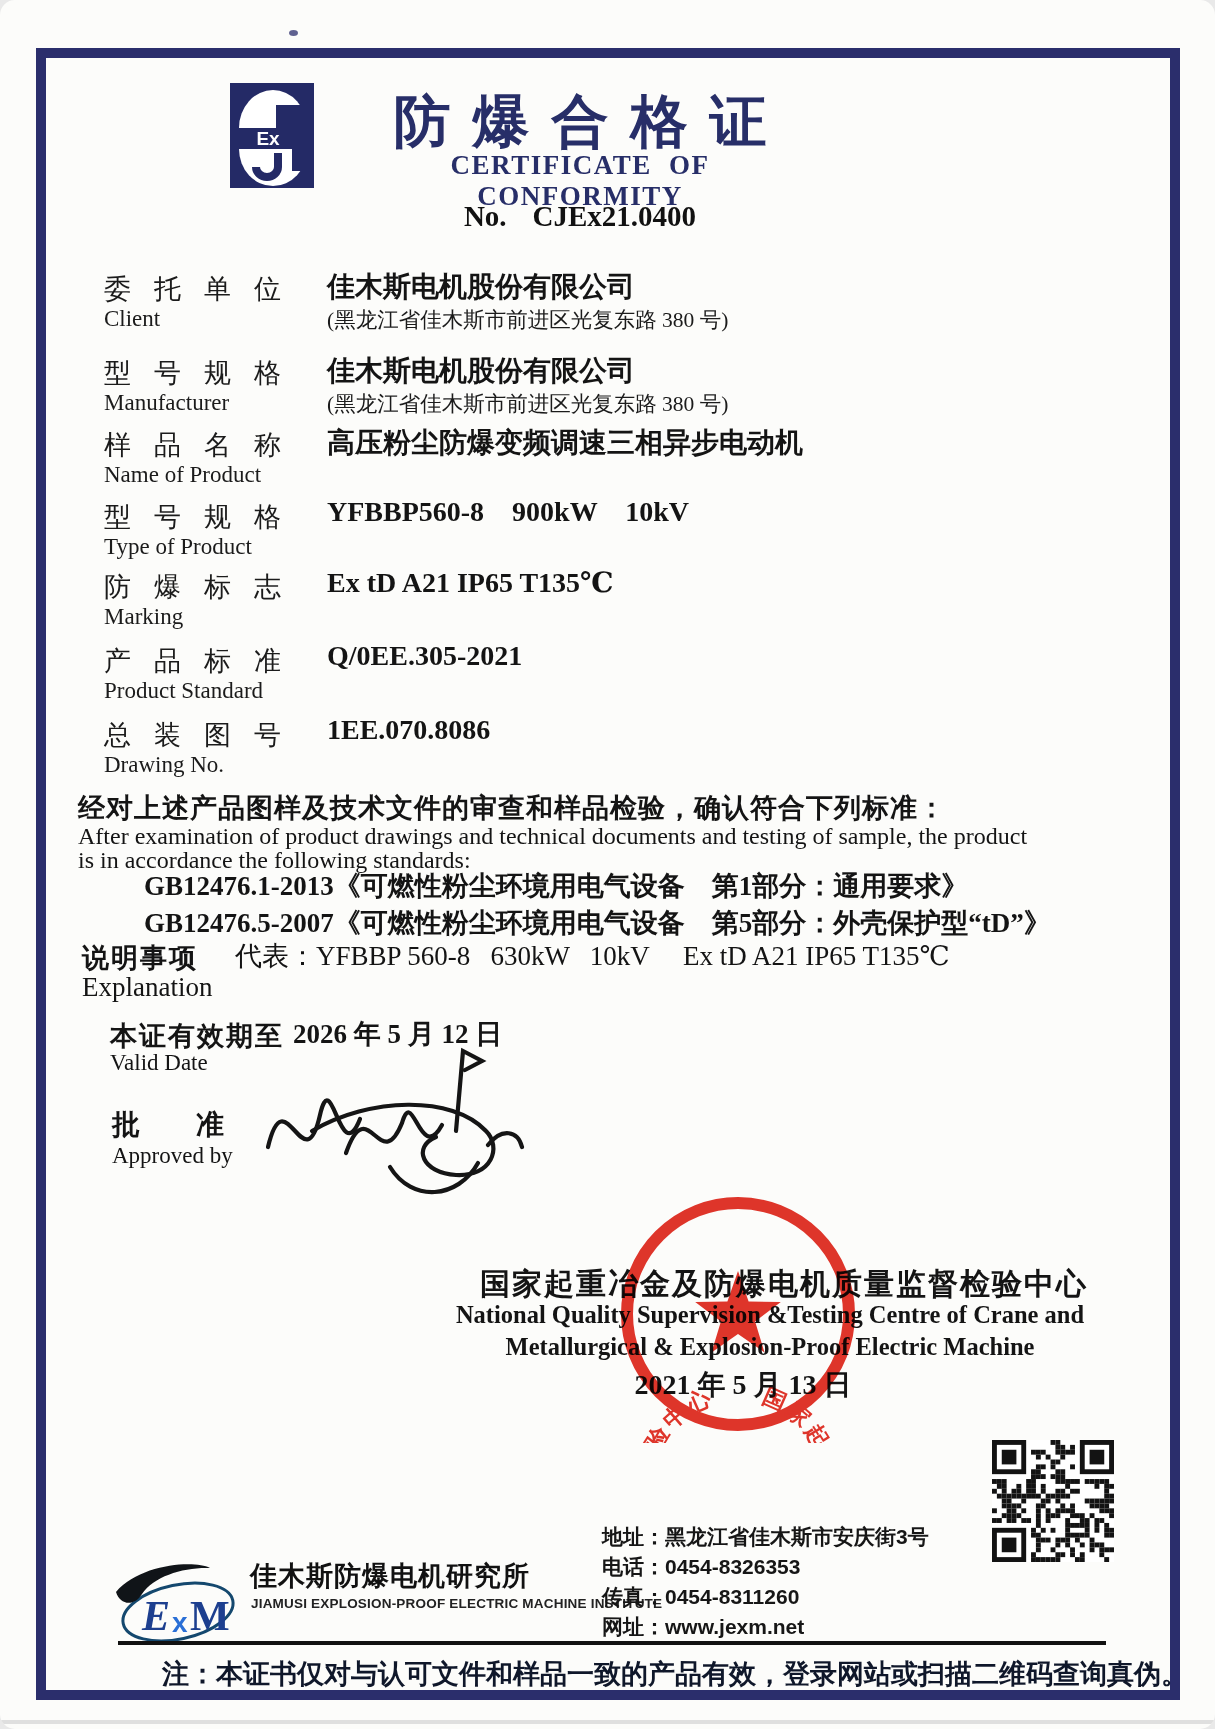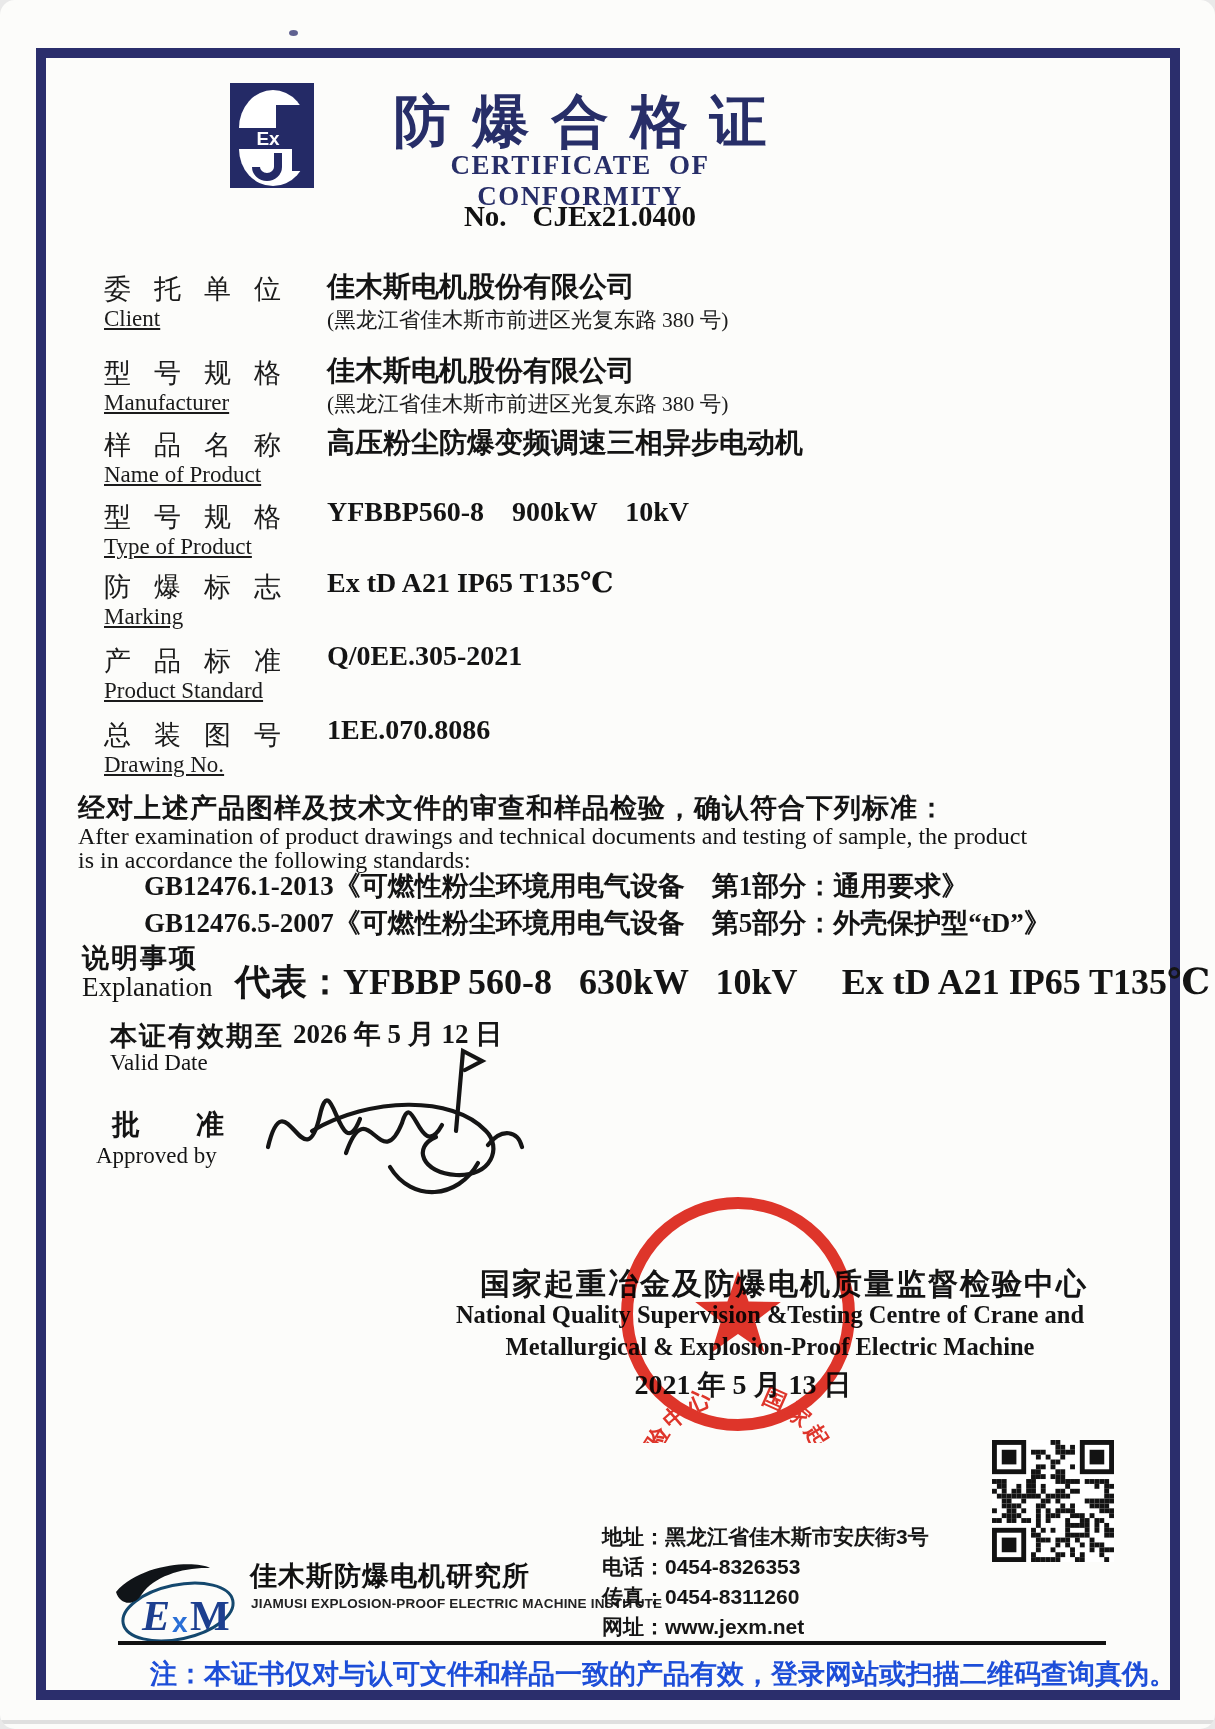--- a/index.html
+++ b/index.html
@@ -14,41 +14,41 @@
   .title-cn{position:absolute;left:340px;top:84px;width:480px;text-align:center;font-size:57px;font-weight:700;
             color:#272e68;letter-spacing:22px;padding-left:22px;box-sizing:border-box;}
   .title-en{position:absolute;left:340px;top:150px;width:480px;text-align:center;font-size:27px;font-weight:700;
             color:#272e68;letter-spacing:1.5px;word-spacing:9px;}
   .certno{position:absolute;left:340px;top:200px;width:480px;text-align:center;font-size:29px;font-weight:700;color:#111;}
   .certno .gap{display:inline-block;width:26px;}
 
   
   .frow{position:absolute;left:0;width:1215px;height:0;}
   .flab4{position:absolute;left:104px;top:3px;font-size:27px;letter-spacing:23px;white-space:nowrap;color:#1b1b1b;font-weight:500;}
-  .flab-en{position:absolute;left:104px;top:38px;font-size:23px;color:#1b1b1b;white-space:nowrap;text-decoration:underline;}
+  .flab-en{position:absolute;left:104px;top:38px;font-size:23px;color:#1b1b1b;white-space:nowrap;}
   .fval{position:absolute;left:327px;top:0;font-size:28px;font-weight:700;white-space:pre;color:#141414;}
   .fnote{position:absolute;left:327px;top:37px;font-size:21.5px;color:#1b1b1b;white-space:pre;}
 
   
   .statement{position:absolute;left:0;top:790px;width:1215px;height:0;}
   .st-cn{position:absolute;left:78px;top:0;font-size:27px;font-weight:600;letter-spacing:1px;white-space:nowrap;}
   .st-en1{position:absolute;left:78px;top:33px;font-size:24px;white-space:nowrap;}
   .st-en2{position:absolute;left:78px;top:57px;font-size:24px;white-space:nowrap;}
   .st-std1{position:absolute;left:144px;top:78px;font-size:27px;font-weight:600;white-space:pre;}
   .st-std2{position:absolute;left:144px;top:115px;font-size:27px;font-weight:600;white-space:pre;}
 
   
   .exp-lab{position:absolute;left:82px;top:940px;font-size:27px;font-weight:600;letter-spacing:2px;}
-  .exp-val{position:absolute;left:235px;top:938px;font-size:36px;font-weight:700;white-space:pre;margin-top:20px;}
+  .exp-val{position:absolute;left:235px;top:938px;font-size:27px;font-weight:400;white-space:pre;}
   .exp-en{position:absolute;left:82px;top:972px;font-size:27px;}
   .valid-lab{position:absolute;left:110px;top:1018px;font-size:27px;font-weight:600;letter-spacing:2px;}
   .valid-val{position:absolute;left:293px;top:1016px;font-size:27px;font-weight:700;white-space:pre;}
   .valid-en{position:absolute;left:110px;top:1050px;font-size:23px;}
   .appr-lab{position:absolute;left:112px;top:1106px;font-size:28px;font-weight:600;white-space:pre;}
-  .appr-en{position:absolute;left:96px;top:1143px;font-size:23px;text-align:center;}
+  .appr-en{position:absolute;left:112px;top:1143px;font-size:23px;text-align:center;}
   .signature{position:absolute;left:250px;top:1035px;z-index:7;}
 
   
   .centre{position:absolute;left:420px;top:0;width:700px;height:0;z-index:4;}
   .c-cn{position:absolute;left:0;top:1264px;width:700px;text-align:center;font-size:30px;font-weight:700;
         letter-spacing:2px;transform:translateX(14px);white-space:nowrap;}
   .c-en1{position:absolute;left:0;top:1301px;width:700px;text-align:center;font-size:24.5px;font-weight:700;white-space:nowrap;}
   .c-en2{position:absolute;left:0;top:1333px;width:700px;text-align:center;font-size:24.5px;font-weight:700;white-space:nowrap;}
   .c-date{position:absolute;left:0;top:1366px;width:700px;text-align:center;font-size:28px;font-weight:600;
           transform:translateX(-27px);white-space:pre;}
@@ -59,22 +59,22 @@
   
   .swoosh-logo{position:absolute;left:112px;top:1560px;}
   .inst-cn{position:absolute;left:250px;top:1558px;font-size:27px;font-weight:700;letter-spacing:1px;
            font-family:"Liberation Sans","DejaVu Sans",sans-serif;color:#111;white-space:nowrap;}
   .inst-en{position:absolute;left:251px;top:1596px;font-size:13.5px;font-weight:700;letter-spacing:.2px;
            font-family:"Liberation Sans","DejaVu Sans",sans-serif;color:#222;white-space:nowrap;}
   .contacts{position:absolute;left:602px;top:1522px;font-family:"Liberation Sans","DejaVu Sans",sans-serif;
             font-size:21px;font-weight:600;color:#161616;}
   .contacts .cline{height:30px;line-height:30px;white-space:nowrap;}
   .separator{position:absolute;left:118px;top:1641px;width:988px;height:4px;background:#111;}
-  .note{position:absolute;left:150px;top:1656px;width:1000px;text-align:center;font-size:27px;font-weight:700;
-        font-family:"Liberation Sans","DejaVu Sans",sans-serif;color:#1d4ed8;white-space:nowrap;}
+  .note{position:absolute;left:162px;top:1656px;width:1000px;text-align:center;font-size:27px;font-weight:700;
+        font-family:"Liberation Sans","DejaVu Sans",sans-serif;color:#0f172a;white-space:nowrap;}
 </style>
 </head>
 <body>
 
 <div class="page">
   <div class="frame"></div>
   <div class="stray-dot"></div>
   <div class="scan-edge"></div>
 
   <svg class="ex-logo" width="84" height="105" viewBox="0 0 84 105">

